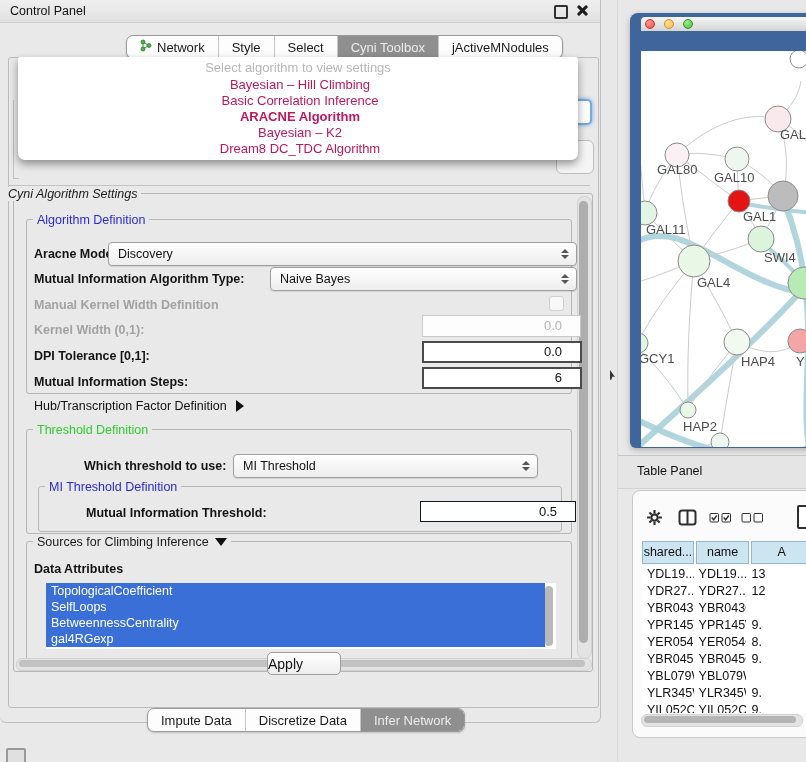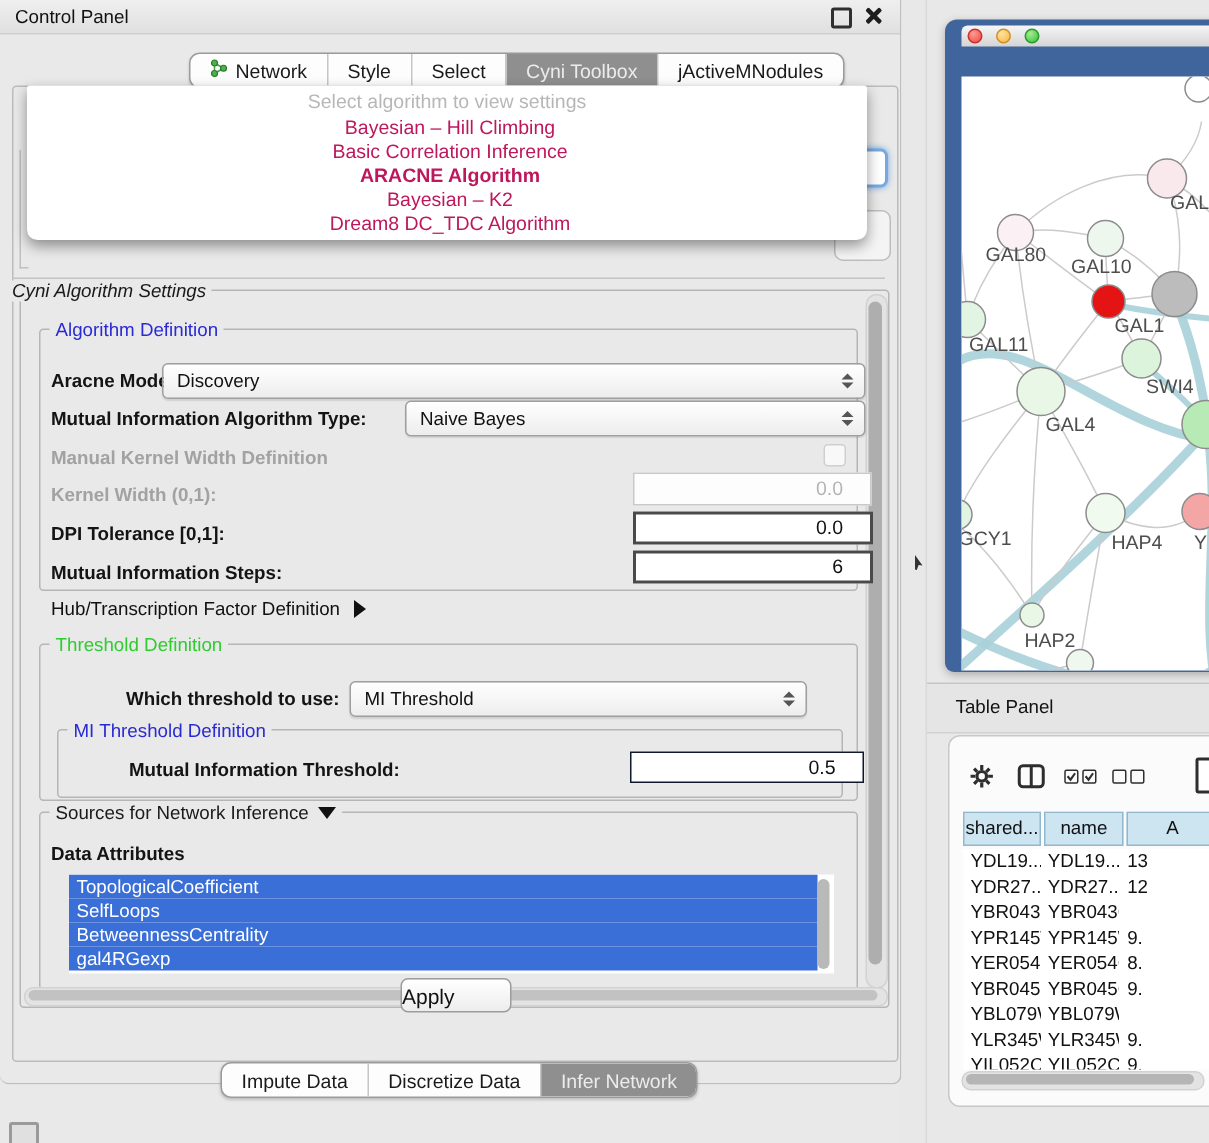--- a/index.html
+++ b/index.html
@@ -186,21 +186,21 @@
       </span>
   </div>
 
   <div class="box" style="left:38px;top:486px;width:522px;height:44px;"></div>
   <div class="legend blue" style="left:45px;top:480px;">MI Threshold Definition</div>
   <div class="lbl" style="left:46px;top:506px;margin-left:40px;">Mutual Information Threshold:</div>
   <div class="field normal" style="left:420px;top:501px;width:136px;height:19px;">0.5</div>
 
   <div class="box" style="left:26px;top:541px;width:544px;height:117px;"></div>
   <div class="legend" style="left:33px;top:535px;display:flex;align-items:center;gap:6px;">
-    <span>Sources for Network Inference</span>
+    <span>Sources for Climbing Inference</span>
     <span class="tri-down"></span>
   </div>
   <div class="lbl" style="left:34px;top:562px;">Data Attributes</div>
   <div id="attr-list">
       <div class="ai">TopologicalCoefficient</div>
       <div class="ai">SelfLoops</div>
       <div class="ai">BetweennessCentrality</div>
       <div class="ai">gal4RGexp</div>
     </div>
   <div class="thumb" style="left:545px;top:586px;width:8px;height:60px;background:#b9b9b9;"></div>

